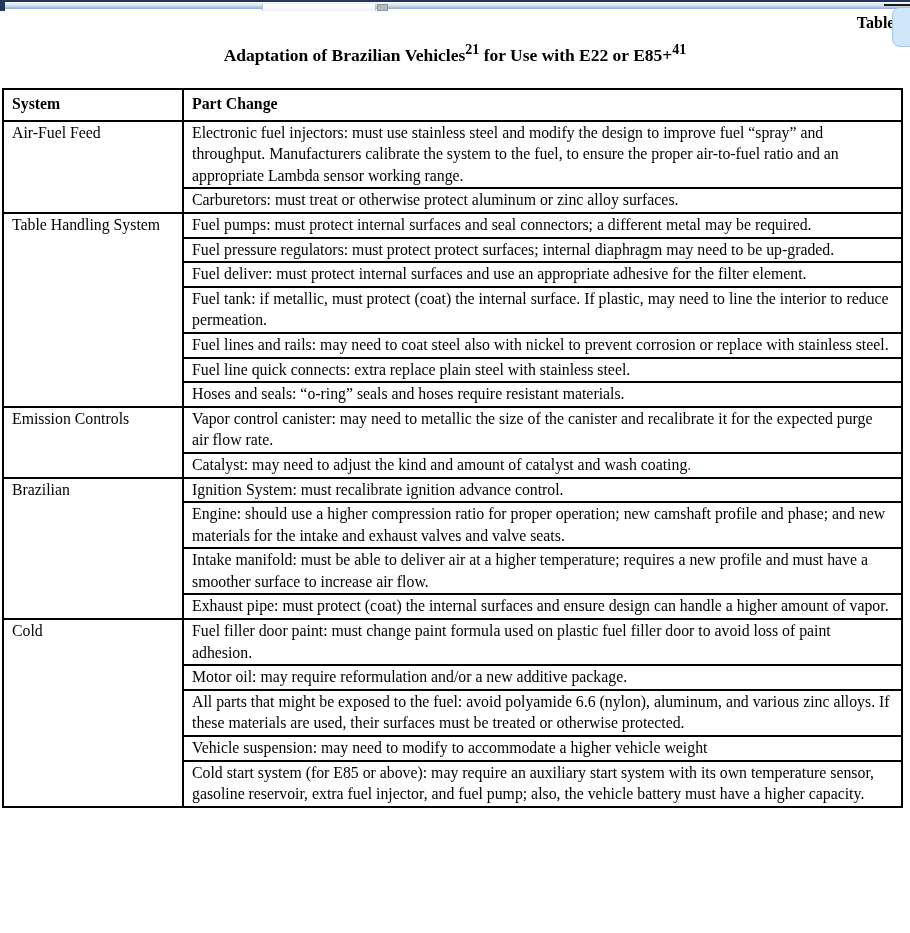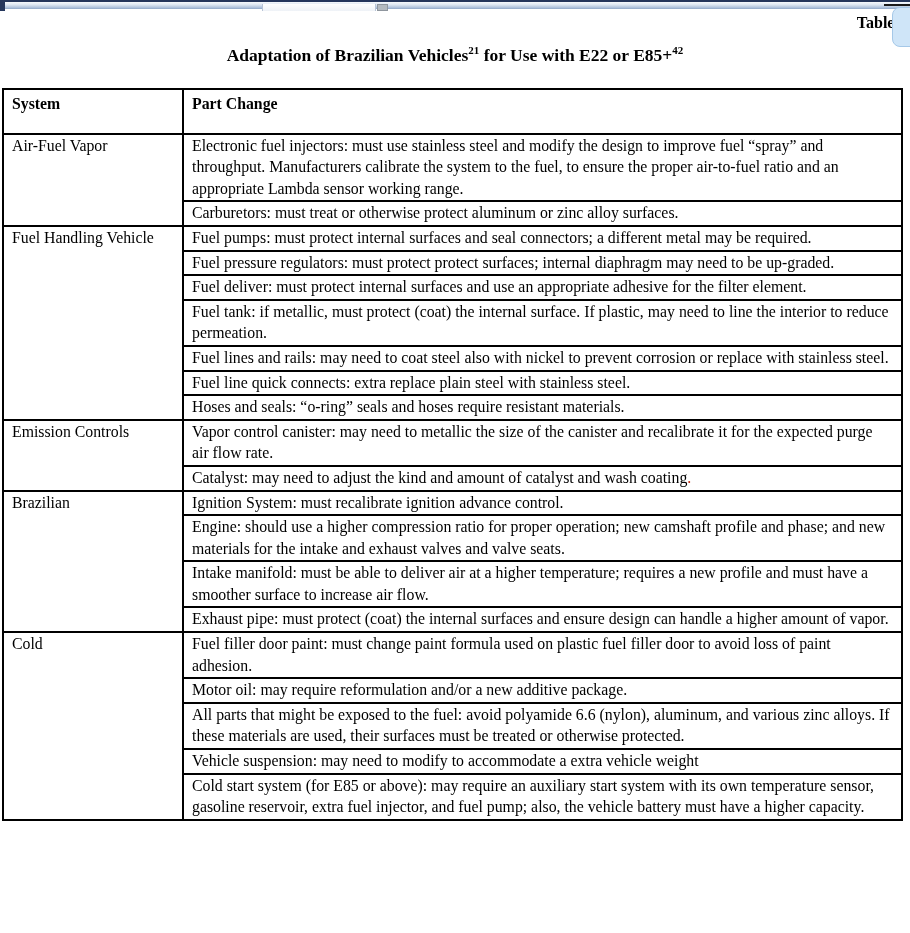--- a/index.html
+++ b/index.html
@@ -25,73 +25,73 @@
     position:absolute;top:7px;left:892px;width:30px;height:38px;
     border-radius:8px;border:1px solid #a5c8e8;
   }
   
   .page-title{
     margin:14px 0 0 0;text-align:right;font-size:16px;font-weight:bold;
   }
   .page-subtitle{
     margin:13px 0 0 0;text-align:center;font-size:17.5px;font-weight:bold;
   }
-  .page-subtitle sup{font-size:11px;vertical-align:super;line-height:0;}
+  .page-subtitle sup{font-size:14px;vertical-align:super;line-height:0;}
   table.doc-table{
     position:absolute;top:88px;left:2px;width:901px;
     border-collapse:collapse;table-layout:fixed;
   }
   .doc-table th,.doc-table td{
     border:2px solid #000;vertical-align:top;text-align:left;
     font-size:15.8px;line-height:21.6px;padding:0 8px 1px 8px;
     overflow:hidden;
   }
-  .doc-table th{font-weight:bold;padding:3px 8px 18px 8px;}
+  .doc-table th{font-weight:bold;padding:3px 8px 5px 8px;}
   .doc-table col.c1{width:180px;}
   .system-cell{padding-right:30px;}
   .part-cell{}
 </style>
 </head>
 <body>
 
 <div class="screen">
 
   <div class="chrome">
     <div class="chrome-left-block"></div>
     <div class="chrome-light-segment"></div>
     <div class="chrome-gray-block"></div>
   </div>
   <div class="chrome-dark-dash"></div>
   <div class="scroll-thumb" style="background: rgb(207, 229, 248);"></div>
 
   <div class="page">
     <h1 class="page-title">Table D</h1>
-    <h2 class="page-subtitle"><span>Adaptation of Brazilian Vehicles</span><sup>21</sup><span> for Use with E22 or E85+</span><sup>42</sup></h2>
+    <h2 class="page-subtitle"><span>Adaptation of Brazilian Vehicles</span><sup>21</sup><span> for Use with E22 or E85+</span><sup>41</sup></h2>
 
     <table class="doc-table">
       <colgroup>
           <col class="c1">
           <col class="c2">
         </colgroup>
       <thead>
         <tr>
           <th>System</th>
           <th>Part Change</th>
         </tr>
       </thead>
       <tbody id="table-body">
           <tr>
-            <td class="system-cell" rowspan="2">Air-Fuel Vapor</td>
+            <td class="system-cell" rowspan="2">Air-Fuel Feed</td>
             <td class="part-cell">Electronic fuel injectors:  must use stainless steel and modify the design to improve fuel “spray” and throughput.  Manufacturers calibrate the system to the fuel, to ensure the proper air-to-fuel ratio and an appropriate Lambda sensor working range.</td>
           </tr>
           <tr>
             <td class="part-cell">Carburetors:  must treat or otherwise protect aluminum or zinc alloy surfaces.</td>
           </tr>
           <tr>
-            <td class="system-cell" rowspan="7">Fuel Handling Vehicle</td>
+            <td class="system-cell" rowspan="7">Table Handling System</td>
             <td class="part-cell">Fuel pumps: must protect internal surfaces and seal connectors; a different metal may be required.</td>
           </tr>
           <tr>
             <td class="part-cell">Fuel pressure regulators:  must protect protect surfaces; internal diaphragm may need to be up-graded.</td>
           </tr>
           <tr>
             <td class="part-cell">Fuel deliver:  must protect internal surfaces and use an appropriate adhesive for the filter element.</td>
           </tr>
           <tr>
             <td class="part-cell">Fuel tank:  if metallic, must protect (coat) the internal surface.  If plastic, may need to line the interior to reduce permeation.</td>
@@ -129,21 +129,21 @@
             <td class="system-cell" rowspan="5">Cold</td>
             <td class="part-cell">Fuel filler door paint:  must change paint formula used on plastic fuel filler door to avoid loss of paint adhesion.</td>
           </tr>
           <tr>
             <td class="part-cell">Motor oil:  may require reformulation and/or a new additive package.</td>
           </tr>
           <tr>
             <td class="part-cell">All parts that might be exposed to the fuel:  avoid polyamide 6.6 (nylon), aluminum, and various zinc alloys.  If these materials are used, their surfaces must be treated or otherwise protected.</td>
           </tr>
           <tr>
-            <td class="part-cell">Vehicle suspension:  may need to modify to accommodate a extra vehicle weight</td>
+            <td class="part-cell">Vehicle suspension:  may need to modify to accommodate a higher vehicle weight</td>
           </tr>
           <tr>
             <td class="part-cell">Cold start system (for E85 or above):  may require an auxiliary start system with its own temperature sensor, gasoline reservoir, extra fuel injector, and fuel pump; also, the vehicle battery must have a higher capacity.</td>
           </tr>
         </tbody>
     </table>
   </div>
 
 </div>
 

